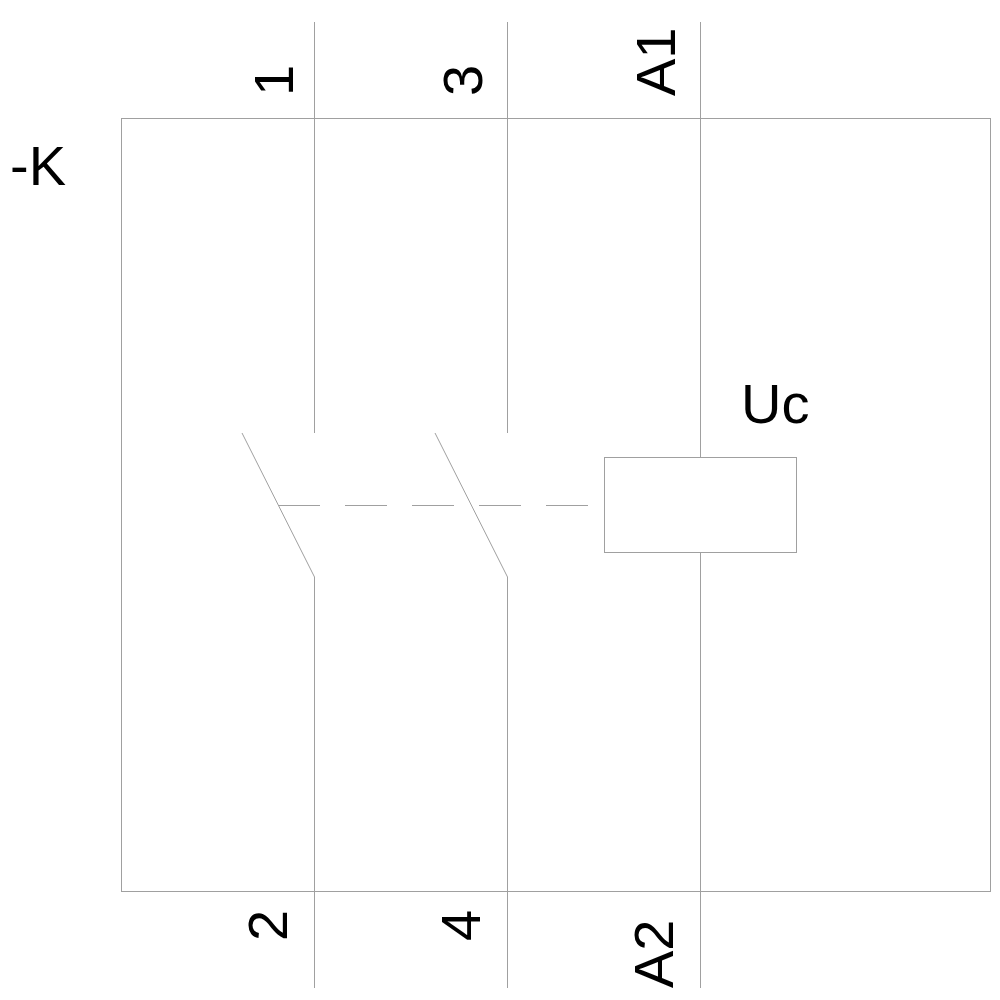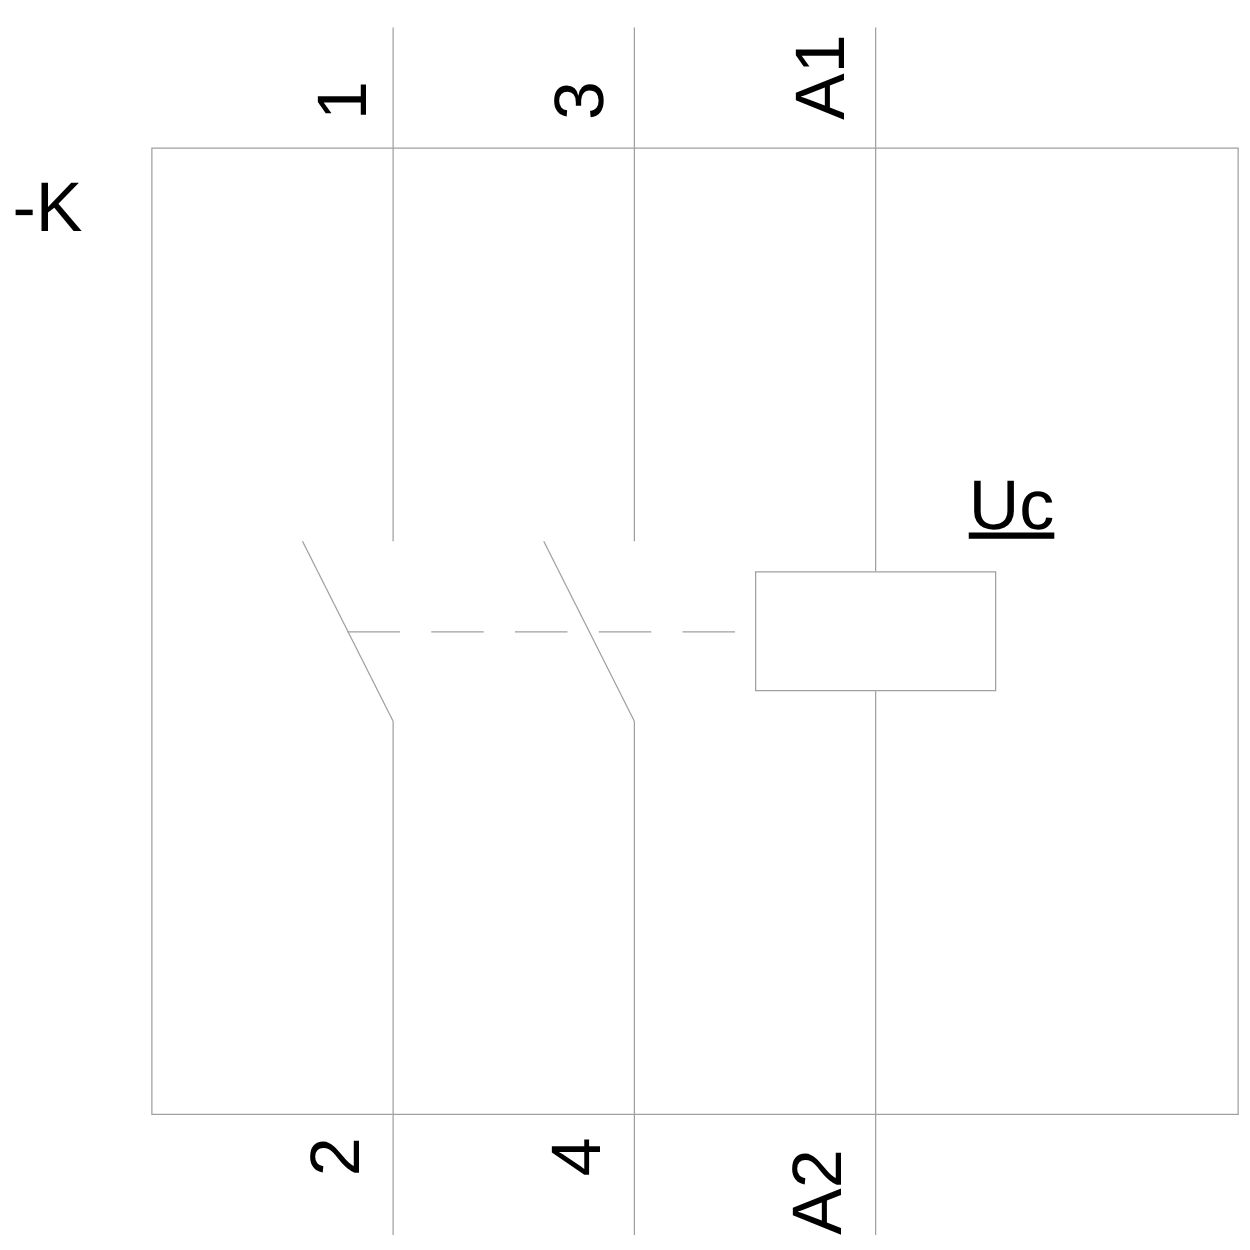--- a/index.html
+++ b/index.html
@@ -25,21 +25,21 @@
 
     <line x1="700.5" y1="22" x2="700.5" y2="457"></line>
     <rect x="604.5" y="457.5" width="192" height="95"></rect>
     <line x1="700.5" y1="553" x2="700.5" y2="988"></line>
 
     <line x1="278" y1="505.5" x2="604" y2="505.5" stroke-dasharray="42,25"></line>
   </g>
 </svg>
 
 <div class="lbl" style="left:10px;top:138px;">-K</div>
-<div class="lbl" style="left:775px;top:376px;text-decoration:underline;">Uc</div>
+<div class="lbl" style="left:741px;top:376px;">Uc</div>
 
 <div class="lbl rot" style="left:246px;top:96px;">1</div>
 <div class="lbl rot" style="left:435px;top:96px;">3</div>
 <div class="lbl rot" style="left:628px;top:96px;">A1</div>
 
 <div class="lbl rot" style="left:240px;top:941px;">2</div>
 <div class="lbl rot" style="left:433px;top:941px;">4</div>
 <div class="lbl rot" style="left:626px;top:988px;">A2</div>
 
 </body></html>

